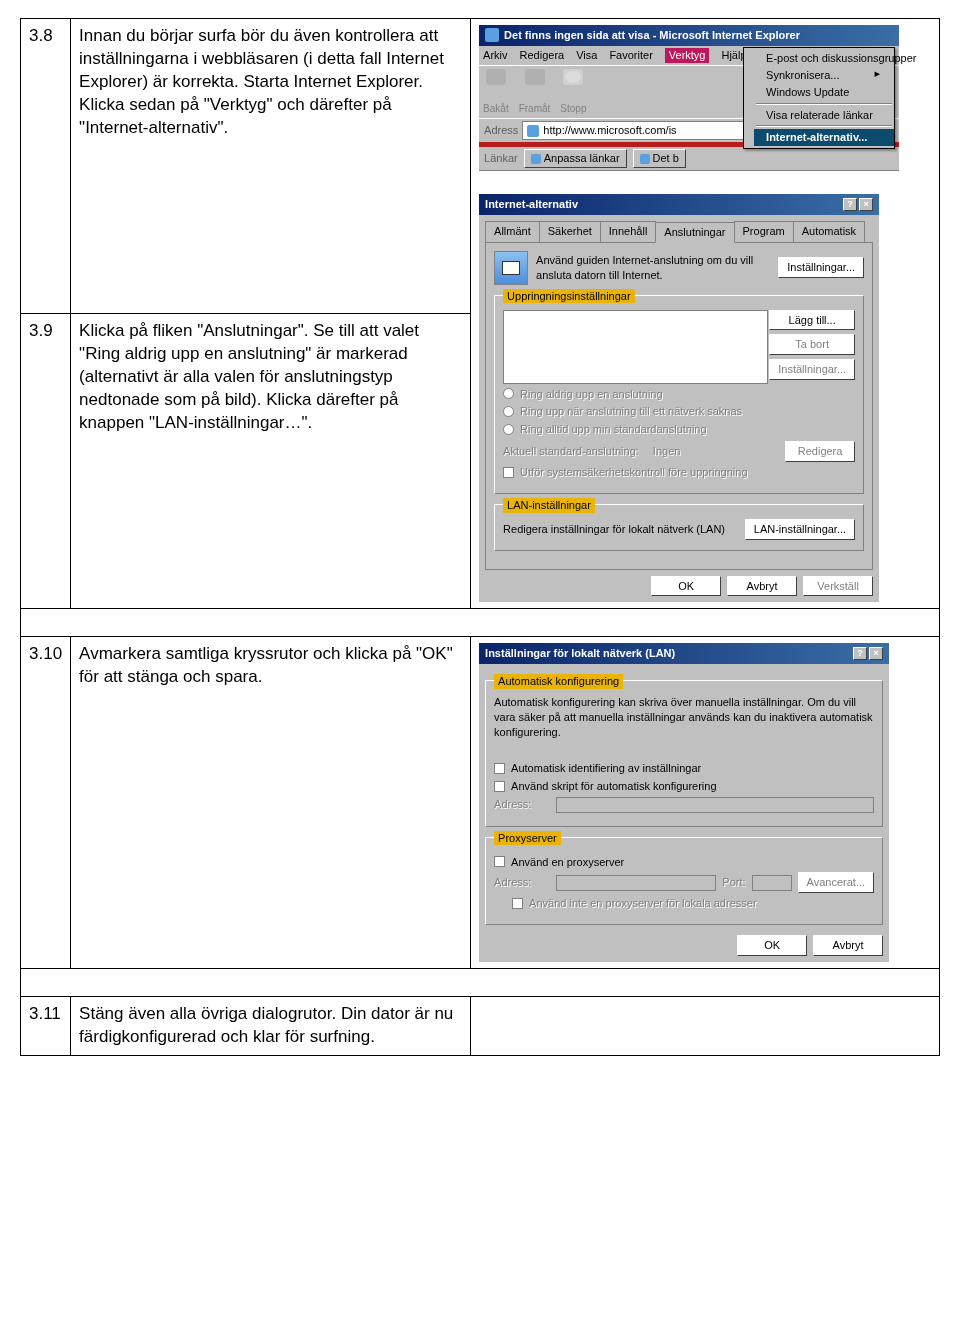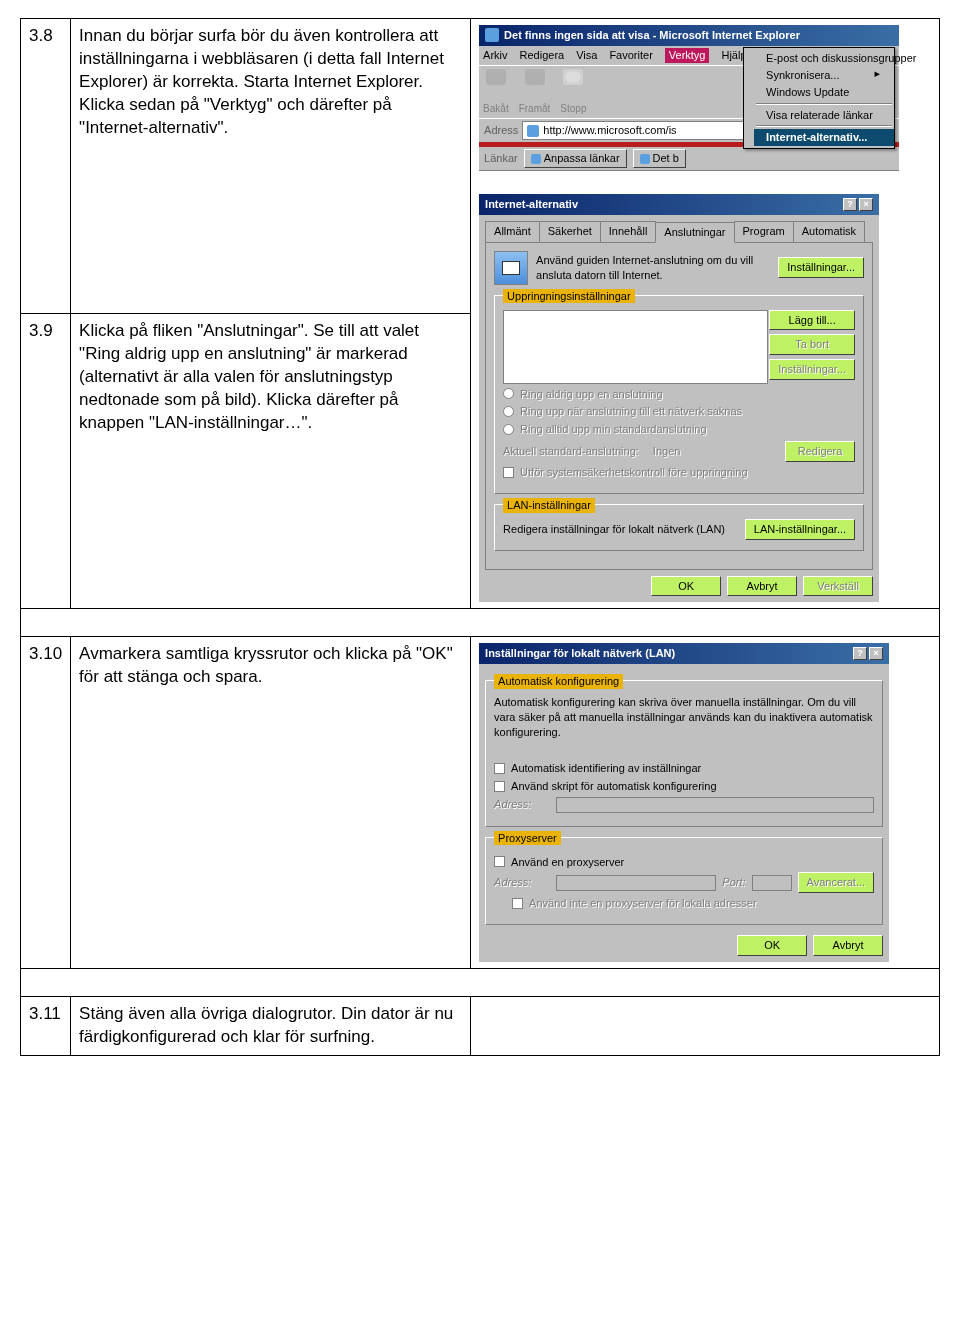--- a/index.html
+++ b/index.html
@@ -56,32 +56,32 @@
   
   .dlg { width:400px; }
   .dlg .body { padding:6px; }
   .tabs { display:flex; border-bottom:1px solid #808080; }
   .tab { background:#c0c0c0; border:1px solid #808080; border-bottom:none; padding:2px 8px; font-size:11px; margin-right:-1px; }
   .tab.active { background:#c0c0c0; position:relative; top:1px; border-bottom:1px solid #c0c0c0; font-weight:normal; }
   .tabpane { border:1px solid #808080; border-top:none; background:#c0c0c0; padding:8px; }
   .row { display:flex; align-items:center; gap:8px; }
   .wiz-icon { width:34px; height:34px; background:linear-gradient(#8cc0f0,#4d8edc); border:1px solid #808080; display:flex; align-items:center; justify-content:center; }
   .wiz-icon::after { content:""; width:16px; height:12px; background:#fff; border:1px solid #333; }
-  .winbtn { background:#bef264; border:1px solid #fff; border-right-color:#404040; border-bottom-color:#404040; padding:2px 8px; font-size:11px; min-width:70px; text-align:center; }
+  .winbtn { background:#ffffff; border:1px solid #fff; border-right-color:#404040; border-bottom-color:#404040; padding:2px 8px; font-size:11px; min-width:70px; text-align:center; }
   .winbtn.disabled { color:#808080; text-shadow:1px 1px #fff; }
   .group { border:1px solid #808080; border-top-color:#fff; border-left-color:#fff; position:relative; padding:14px 8px 10px; margin:10px 0; }
   .group > .gt { position:absolute; top:-7px; left:8px; background:#eab308; padding:0 4px; font-size:11px; }
   .listbox { background:#fff; border:1px solid #808080; height:74px; }
   .radio, .check { display:flex; align-items:center; gap:6px; font-size:11px; margin:3px 0; }
   .radio .dot { width:11px; height:11px; border-radius:50%; background:#fff; border:1px solid #808080; }
   .check .box { width:11px; height:11px; background:#fff; border:1px solid #808080; }
   .disabled-txt { color:#808080; text-shadow:1px 1px #fff; }
   .dlgbtns { display:flex; gap:6px; justify-content:flex-end; margin-top:6px; }
   .field { display:flex; align-items:center; gap:6px; margin:3px 0; }
-  .field .flabel { width:56px;font-style:italic; }
+  .field .flabel { width:56px; }
   .field .finput { flex:1; background:#fff; border:1px solid #808080; height:16px; }
   .field.dis .finput { background:#c0c0c0; }
   .field.dis .flabel { color:#808080; text-shadow:1px 1px #fff; }
 </style>
 </head>
 <body>
 
 <div class="page">
 
   <table class="grid">

